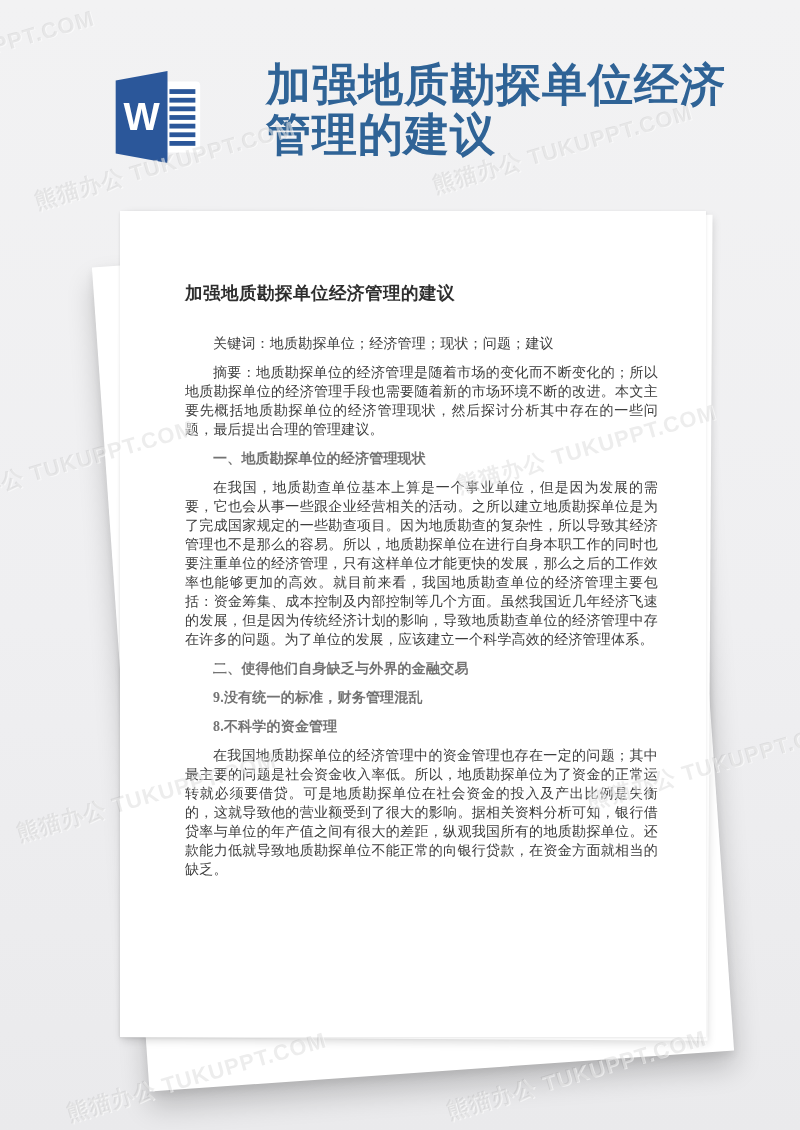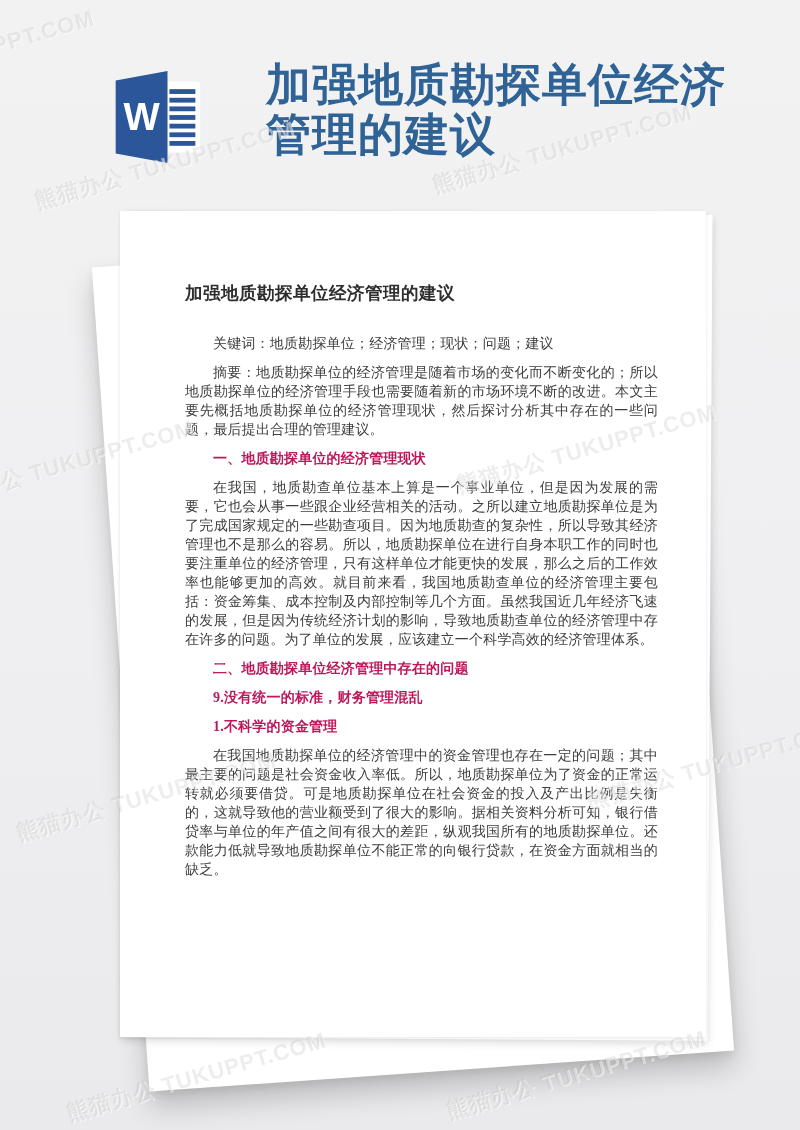--- a/index.html
+++ b/index.html
@@ -42,21 +42,21 @@
   .doc{
     font-family:"Liberation Serif","DejaVu Serif",serif;
     color:#3d3d3d;font-size:14px;line-height:19px;
     text-align:justify;letter-spacing:0.2px;
   }
   .doc-title{
     font-size:17.5px;line-height:24px;font-weight:600;color:#2e2e2e;
     margin:0 0 29px 0;letter-spacing:0.5px;
   }
   .doc p,.doc h3,.doc h4{margin:0 0 10px 0;text-indent:2em;}
-  .doc h3,.doc h4{font-size:14px;font-weight:600;color:#be185d;}
+  .doc h3,.doc h4{font-size:14px;font-weight:600;color:#737373;}
   .doc .para{margin-bottom:10px;}
 
   
   .wm{
     position:absolute;z-index:50;pointer-events:none;white-space:nowrap;
     font-family:"Liberation Sans",sans-serif;font-weight:700;
     font-size:22px;letter-spacing:1px;
     color:rgba(110,110,110,0.12);
     text-shadow:1px 1px 0 rgba(255,255,255,0.55);
     transform:rotate(-16deg);
@@ -111,22 +111,22 @@
     <div class="sheet sheet-main doc">
       <h2 class="doc-title">加强地质勘探单位经济管理的建议</h2>
 
       <p class="para">关键词：地质勘探单位；经济管理；现状；问题；建议</p>
 
       <p class="para">摘要：地质勘探单位的经济管理是随着市场的变化而不断变化的；所以地质勘探单位的经济管理手段也需要随着新的市场环境不断的改进。本文主要先概括地质勘探单位的经济管理现状，然后探讨分析其中存在的一些问题，最后提出合理的管理建议。</p>
 
       <h3>一、地质勘探单位的经济管理现状</h3>
       <p class="para">在我国，地质勘查单位基本上算是一个事业单位，但是因为发展的需要，它也会从事一些跟企业经营相关的活动。之所以建立地质勘探单位是为了完成国家规定的一些勘查项目。因为地质勘查的复杂性，所以导致其经济管理也不是那么的容易。所以，地质勘探单位在进行自身本职工作的同时也要注重单位的经济管理，只有这样单位才能更快的发展，那么之后的工作效率也能够更加的高效。就目前来看，我国地质勘查单位的经济管理主要包括：资金筹集、成本控制及内部控制等几个方面。虽然我国近几年经济飞速的发展，但是因为传统经济计划的影响，导致地质勘查单位的经济管理中存在许多的问题。为了单位的发展，应该建立一个科学高效的经济管理体系。</p>
 
-      <h3>二、地质勘探单位经济管理中存在的问题</h3>
+      <h3>二、使得他们自身缺乏与外界的金融交易</h3>
 
       <h4>9.没有统一的标准，财务管理混乱</h4>
 
-      <h4>1.不科学的资金管理</h4>
+      <h4>8.不科学的资金管理</h4>
       <p class="para">在我国地质勘探单位的经济管理中的资金管理也存在一定的问题；其中最主要的问题是社会资金收入率低。所以，地质勘探单位为了资金的正常运转就必须要借贷。可是地质勘探单位在社会资金的投入及产出比例是失衡的，这就导致他的营业额受到了很大的影响。据相关资料分析可知，银行借贷率与单位的年产值之间有很大的差距，纵观我国所有的地质勘探单位。还款能力低就导致地质勘探单位不能正常的向银行贷款，在资金方面就相当的缺乏。</p>
     </div>
   </div>
 
 </div>
 
 </body></html>

